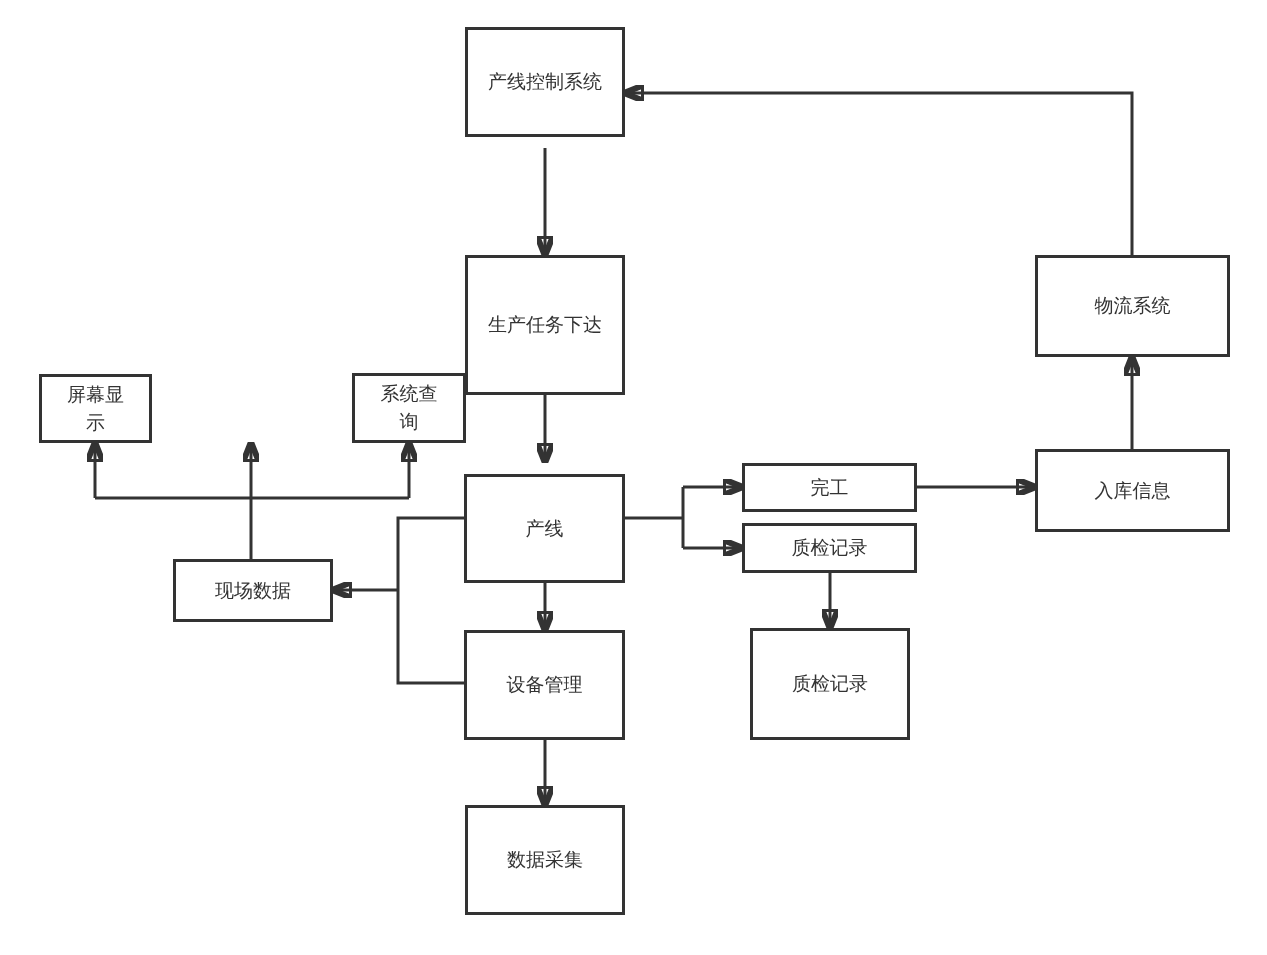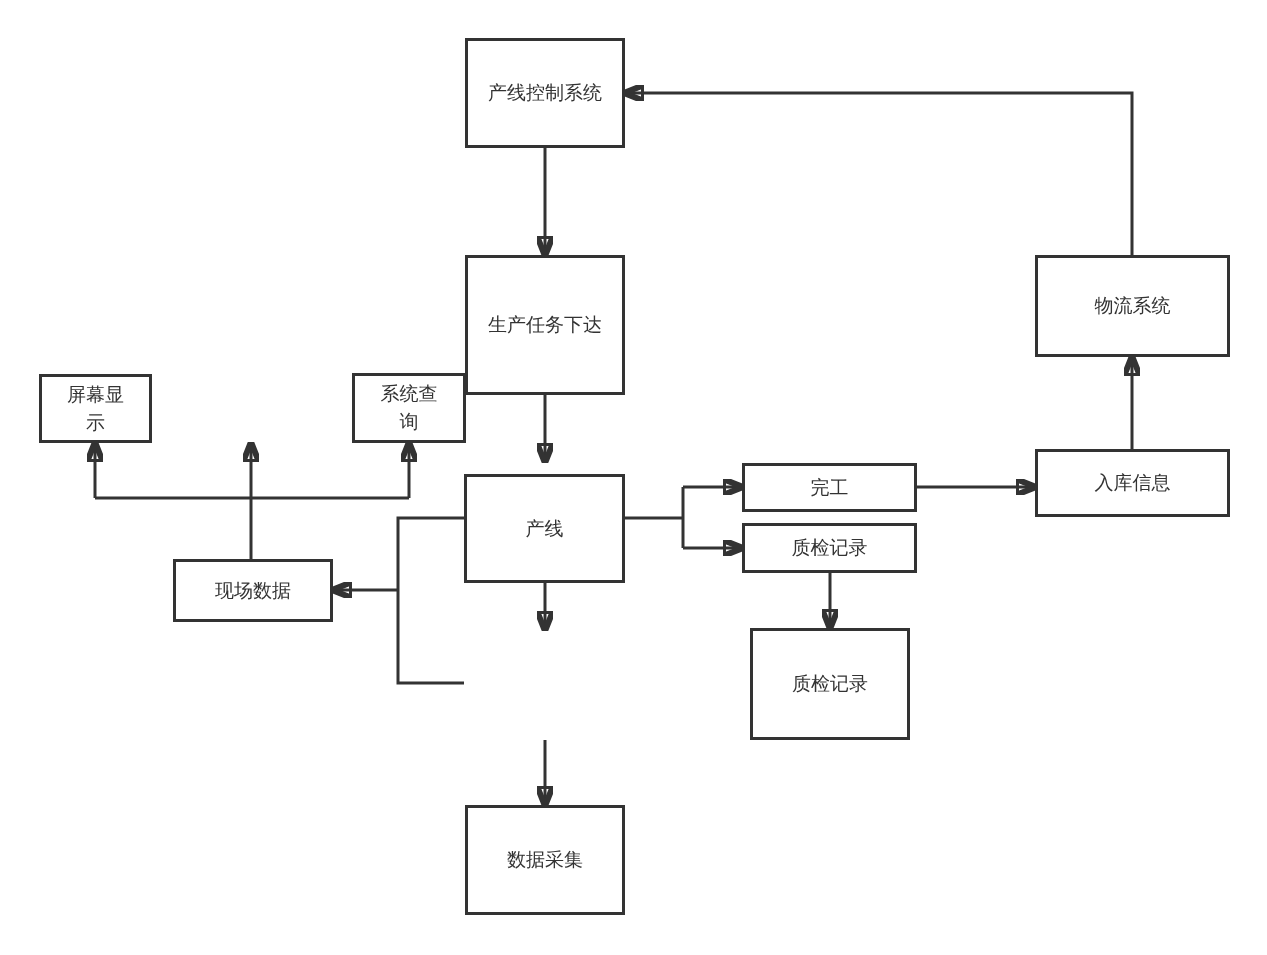--- a/index.html
+++ b/index.html
@@ -70,21 +70,21 @@
 
     <path d="M95,498 L409,498"></path>
 
     <path d="M95,498 L95,443" marker-end="url(#arr)"></path>
 
     <path d="M251,498 L251,443" marker-end="url(#arr)"></path>
 
     <path d="M409,498 L409,443" marker-end="url(#arr)"></path>
   </svg>
 
-  <div class="node" style="left:465px;top:38px;width:160px;height:110px">
+  <div class="node" style="left:465px;top:27px;width:160px;height:110px">
     <span class="lbl">产线控制系统</span>
   </div>
 
   <div class="node" style="left:465px;top:255px;width:160px;height:140px">
     <span class="lbl">生产任务下达</span>
   </div>
 
   <div class="node narrow" style="left:39px;top:374px;width:113px;height:69px">
     <span class="lbl">屏幕显示</span>
   </div>
@@ -95,38 +95,41 @@
   </div>
 
   <div class="node" style="left:464px;top:474px;width:161px;height:109px">
     <span class="lbl">产线</span>
   </div>
 
   <div class="node" style="left:173px;top:559px;width:160px;height:63px">
     <span class="lbl">现场数据</span>
   </div>
 
+  <div class="node" style="left:464px;top:630px;width:161px;height:110px">
+    <span class="lbl">设备管理</span>
+  </div>
 
   <div class="node" style="left:465px;top:805px;width:160px;height:110px">
     <span class="lbl">数据采集</span>
   </div>
 
   <div class="node" style="left:742px;top:463px;width:175px;height:49px">
     <span class="lbl">完工</span>
   </div>
 
   <div class="node" style="left:742px;top:523px;width:175px;height:50px">
     <span class="lbl">质检记录</span>
   </div>
 
   <div class="node" style="left:750px;top:628px;width:160px;height:112px">
     <span class="lbl">质检记录</span>
   </div>
 
-  <div class="node" style="left:1035px;top:449px;width:195px;height:68px">
+  <div class="node" style="left:1035px;top:449px;width:195px;height:83px">
     <span class="lbl">入库信息</span>
   </div>
 
   <div class="node" style="left:1035px;top:255px;width:195px;height:102px">
     <span class="lbl">物流系统</span>
   </div>
 
 </div>
 
 </body></html>

